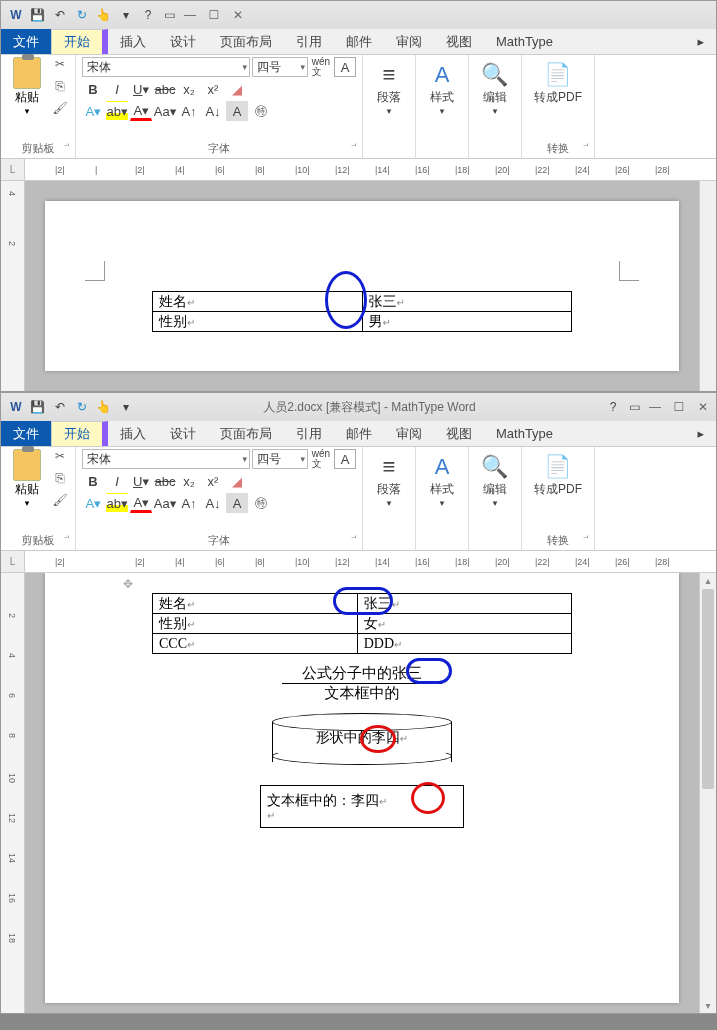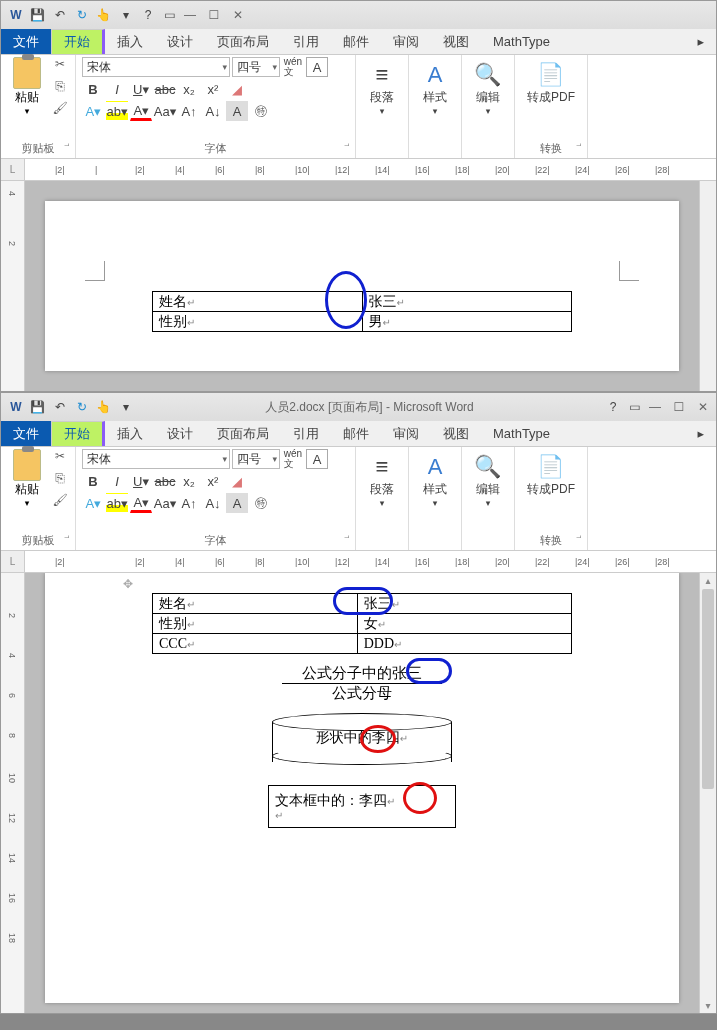--- a/index.html
+++ b/index.html
@@ -6,36 +6,36 @@
 body { background: #888; width: 717px; }
 .window { background: #e8e8e8; border: 1px solid #999; }
 .titlebar { background: linear-gradient(#e8e8e8,#ddd); height: 28px; display: flex; align-items: center; padding: 0 4px; font-size: 12px; color: #444; }
 .qa-btn { width: 18px; height: 18px; margin: 0 2px; display: inline-flex; align-items: center; justify-content: center; font-size: 12px; color: #444; }
 .titlebar .title { flex: 1; text-align: center; color: #666; }
 .winctrl { display: flex; gap: 6px; }
 .winctrl span { width: 18px; text-align: center; color: #666; cursor: default; }
 .menubar { display: flex; background: #f0f0f0; font-size: 13px; border-bottom: 1px solid #ccc; height: 26px; align-items: stretch; }
 .tab { padding: 4px 12px; color: #444; display: flex; align-items: center; }
 .tab.file { background: #0b5ab0; color: #fff; }
-.tab.active { background: #bef264; border-top: 1px solid #ccc; border-left: 1px solid #ccc; border-right: 3px solid #8b5cf6; color: #0b5ab0; }
+.tab.active { background: #fef9c3; border-top: 1px solid #ccc; border-left: 1px solid #ccc; border-right: 6px solid #8b5cf6; color: #0b5ab0; }
 .ribbon { background: #fff; display: flex; border-bottom: 1px solid #ccc; height: 104px; }
 .group { border-right: 1px solid #ddd; padding: 2px 6px 0 6px; display: flex; flex-direction: column; justify-content: space-between; }
 .group-label { font-size: 11px; color: #666; text-align: center; padding: 2px 0; position: relative; }
 .group-label::after { content: "⌐"; position: absolute; right: 0; transform: rotate(180deg); font-size: 9px; color: #888; }
 .clipboard-top { display: flex; }
 .paste-btn { display: flex; flex-direction: column; align-items: center; width: 40px; }
 .paste-icon { width: 28px; height: 32px; background: #f5c562; border: 1px solid #bb8; border-radius: 2px; position: relative; }
 .paste-icon::before { content: ""; position: absolute; top: -4px; left: 8px; width: 12px; height: 6px; background: #888; border-radius: 2px; }
 .mini-btns { display: flex; flex-direction: column; gap: 4px; margin-left: 4px; }
 .mini { width: 18px; height: 18px; font-size: 12px; color: #555; text-align: center; }
 .font-row1 { display: flex; align-items: center; gap: 2px; margin-bottom: 2px; }
 .combo { border: 1px solid #bbb; background: #fff; height: 20px; font-size: 12px; padding: 0 14px 0 4px; position: relative; display: inline-flex; align-items: center; color: #333; }
 .combo::after { content: "▾"; position: absolute; right: 2px; font-size: 9px; color: #666; }
-.fontname { width: 148px; }
-.fontsize { width: 48px; text-align: right; }
+.fontname { width: 168px; }
+.fontsize { width: 56px; text-align: right; }
 .icon-btn { width: 22px; height: 20px; display: inline-flex; align-items: center; justify-content: center; font-size: 13px; color: #444; border: 1px solid transparent; }
 .box-btn { border: 1px solid #aaa; }
 .font-row2, .font-row3 { display: flex; align-items: center; gap: 2px; margin-top: 2px; }
 .big-btn { display: flex; flex-direction: column; align-items: center; width: 40px; font-size: 12px; color: #444; padding-top: 4px; }
 .big-btn .ico { font-size: 22px; height: 28px; display: flex; align-items: center; }
 .pdf-btn { width: 60px; }
 .ruler-bar { background: #f4f4f4; display: flex; height: 22px; border-bottom: 1px solid #ccc; }
 .ruler-corner { width: 24px; background: #eee; border-right: 1px solid #ccc; display: flex; align-items: center; justify-content: center; font-size: 10px; color: #888; }
 .ruler { flex: 1; background: #fff; position: relative; font-size: 9px; color: #666; overflow: hidden; display: flex; align-items: center; }
 .ruler span { position: absolute; }
@@ -52,21 +52,21 @@
 .pmark::after { content: "↵"; font-size: 10px; color: #888; }
 .circle-blue { position: absolute; border: 3px solid #1020d0; border-radius: 50%; }
 .circle-red { position: absolute; border: 3px solid #e01010; border-radius: 50%; }
 .fraction { text-align: center; font-family: "SimSun", serif; font-size: 15px; position: relative; width: 160px; margin: 10px auto; }
 .fraction .num { border-bottom: 1px solid #000; padding: 0 4px; }
 .shape-can { width: 180px; height: 52px; margin: 8px auto; position: relative; }
 .shape-can .top-ell { width: 180px; height: 18px; border: 1px solid #000; border-radius: 50%; position: absolute; top: 0; background: #fff; }
 .shape-can .body { width: 180px; height: 40px; border-left: 1px solid #000; border-right: 1px solid #000; position: absolute; top: 9px; }
 .shape-can .bot-ell { width: 180px; height: 18px; border: 1px solid #000; border-radius: 50%; position: absolute; bottom: 0; border-top-color: transparent; }
 .shape-can .txt { position: absolute; width: 100%; text-align: center; top: 16px; font-family: "SimSun", serif; font-size: 14px; }
-.textbox { width: 188px; border: 1px solid #000; margin: 20px auto 0 auto; padding: 6px; font-family: "SimSun", serif; font-size: 14px; position: relative; }
+.textbox { width: 204px; border: 1px solid #000; margin: 20px auto 0 auto; padding: 6px; font-family: "SimSun", serif; font-size: 14px; position: relative; }
 .scrollbar-v { width: 17px; background: #f0f0f0; border-left: 1px solid #ccc; position: relative; }
 .scrollbar-v .thumb { position: absolute; left: 2px; right: 2px; background: #c8c8c8; border-radius: 2px; }
 </style>
 </head>
 <body>
 
 <div class="window">
   <div class="titlebar">
     <span class="qa-btn" style="color:#2a579a;font-weight:bold">W</span>
     <span class="qa-btn" style="color:#5a3db0">💾</span>
@@ -236,21 +236,21 @@
 </div>
 
 <div class="window">
   <div class="titlebar">
     <span class="qa-btn" style="color:#2a579a;font-weight:bold">W</span>
     <span class="qa-btn" style="color:#5a3db0">💾</span>
     <span class="qa-btn">↶</span>
     <span class="qa-btn" style="color:#1a8ad0">↻</span>
     <span class="qa-btn">👆</span>
     <span class="qa-btn">▾</span>
-    <span class="title">人员2.docx [页面布局] - Microsoft Word</span>
+    <span class="title">人员2.docx [兼容模式] - MathType Word</span>
     <span class="qa-btn">?</span>
     <span class="qa-btn">▭</span>
     <div class="winctrl">
       <span>—</span>
       <span>☐</span>
       <span>✕</span>
     </div>
   </div>
 
   <div class="menubar">
@@ -403,21 +403,21 @@
           <tr>
                 <td class="pmark">CCC</td>
                 <td class="pmark">DDD</td>
               </tr>
         </tbody>
           </table>
 
         <div class="fraction">
           <div class="circle-blue" style="top:-6px;right:-10px;width:46px;height:26px;border-radius:13px"></div>
           <div class="num">公式分子中的张三</div>
-          <div>公式分母</div>
+          <div>文本框中的</div>
         </div>
 
         <div class="shape-can">
           <div class="body"></div>
             <div class="top-ell"></div>
             <div class="bot-ell"></div>
           <div class="txt pmark">形状中的李四</div>
           <div class="circle-red" style="top:12px;left:88px;width:36px;height:28px"></div>
         </div>
 

